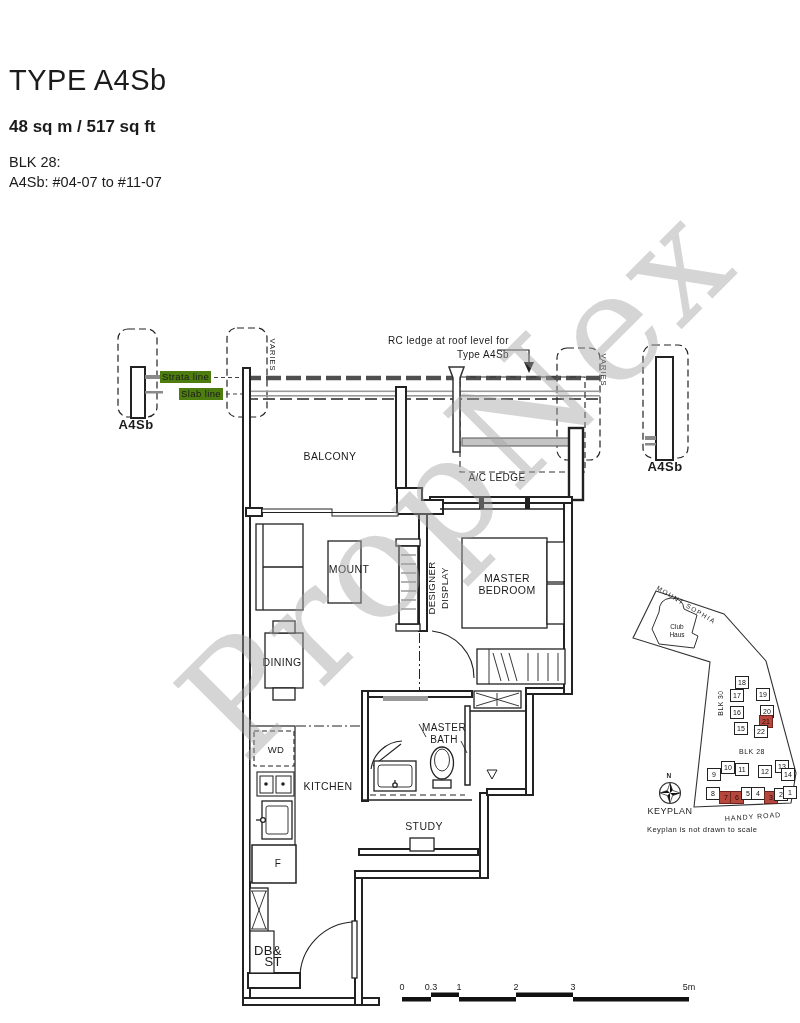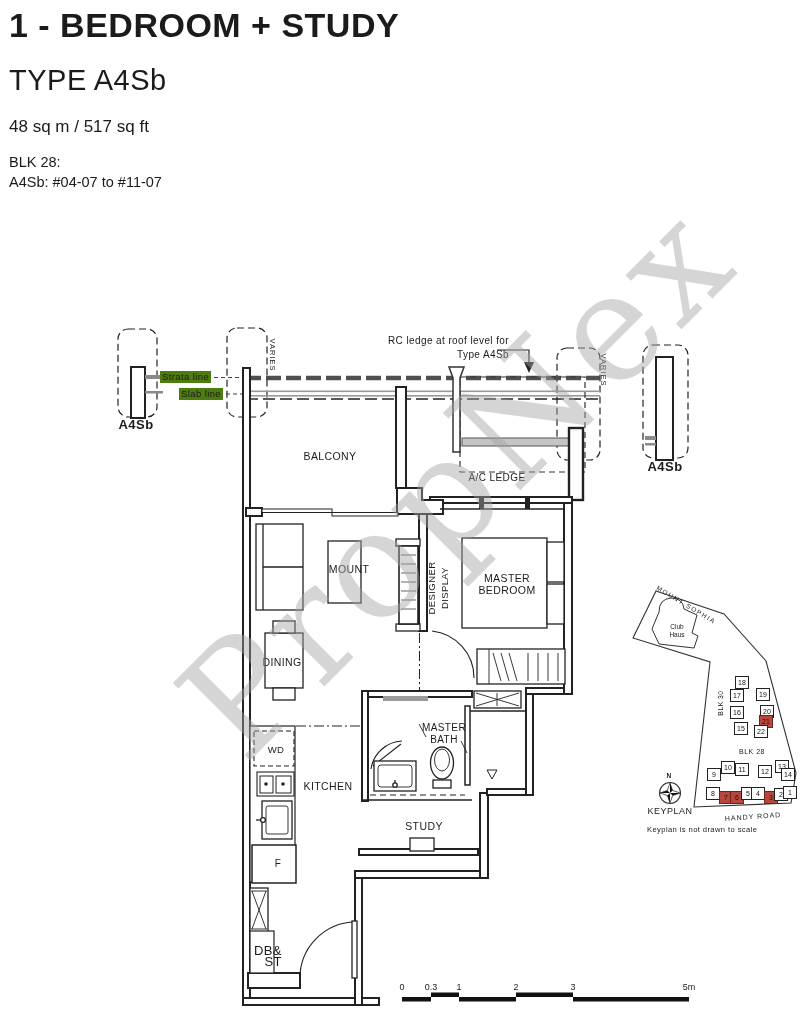--- a/index.html
+++ b/index.html
@@ -2,21 +2,21 @@
 <html style="--unit-highlight: #b5473c; --watermark-gray: #a3a3a3;"><head>
 <meta charset="utf-8">
 <style>
   html,body{margin:0;padding:0;background:#fff}
   .page{position:relative;width:800px;height:1023px;background:#fff;overflow:hidden;
         font-family:"Liberation Sans",sans-serif;color:#1b1b1b}
   svg.plan{position:absolute;left:0;top:0;z-index:1}
   .hdr{position:absolute;left:9px;white-space:nowrap;z-index:3}
   #t1{top:6px;font-size:34px;font-weight:700;letter-spacing:.5px}
   #t2{top:64px;font-size:29px;font-weight:400;letter-spacing:.5px}
-  #t3{top:117px;font-size:17px;font-weight:400}
+  #t3{top:117px;font-size:17px;font-weight:700}
   #t4{top:154px;font-size:14.5px}
   #t5{top:174px;font-size:14.5px}
   .lbl{position:absolute;transform:translate(-50%,-50%);font-size:10.5px;letter-spacing:.4px;
        white-space:nowrap;text-align:center;line-height:12px;color:#1b1b1b;z-index:3}
   .lbl span{display:block}
   .left{transform:translate(0,-50%);text-align:right}
   .rotccw{transform:translate(-50%,-50%) rotate(-90deg)}
   .rotcw{transform:translate(-50%,-50%) rotate(90deg)}
   .wbg{background:#4d7c0f;padding:0 2px}
   .bold{font-weight:700}
@@ -174,21 +174,20 @@
 
     <g fill="#111" stroke="none">
       <rect x="402" y="997" width="29" height="4.5"></rect>
       <rect x="431" y="992.5" width="28" height="4.5"></rect>
       <rect x="459" y="997" width="57" height="4.5"></rect>
       <rect x="516" y="992.5" width="57" height="4.5"></rect>
       <rect x="573" y="997" width="116" height="4.5"></rect>
     </g>
   </svg>
 
-  <div class="hdr" id="t1">1 - BEDROOM + STUDY</div>
   <div class="hdr" id="t2">TYPE A4Sb</div>
   <div class="hdr" id="t3">48 sq m / 517 sq ft</div>
   <div class="hdr" id="t4">BLK 28:</div>
   <div class="hdr" id="t5">A4Sb: #04-07 to #11-07</div>
 
   <div class="lbl" style="left:330px;top:456px">BALCONY</div>
   <div class="lbl sm" style="left:497px;top:478px">A/C LEDGE</div>
   <div class="lbl" style="left:349px;top:569px">MOUNT</div>
   <div class="lbl" style="left:282px;top:662px">DINING</div>
   <div class="lbl" style="left:328px;top:786px">KITCHEN</div>

